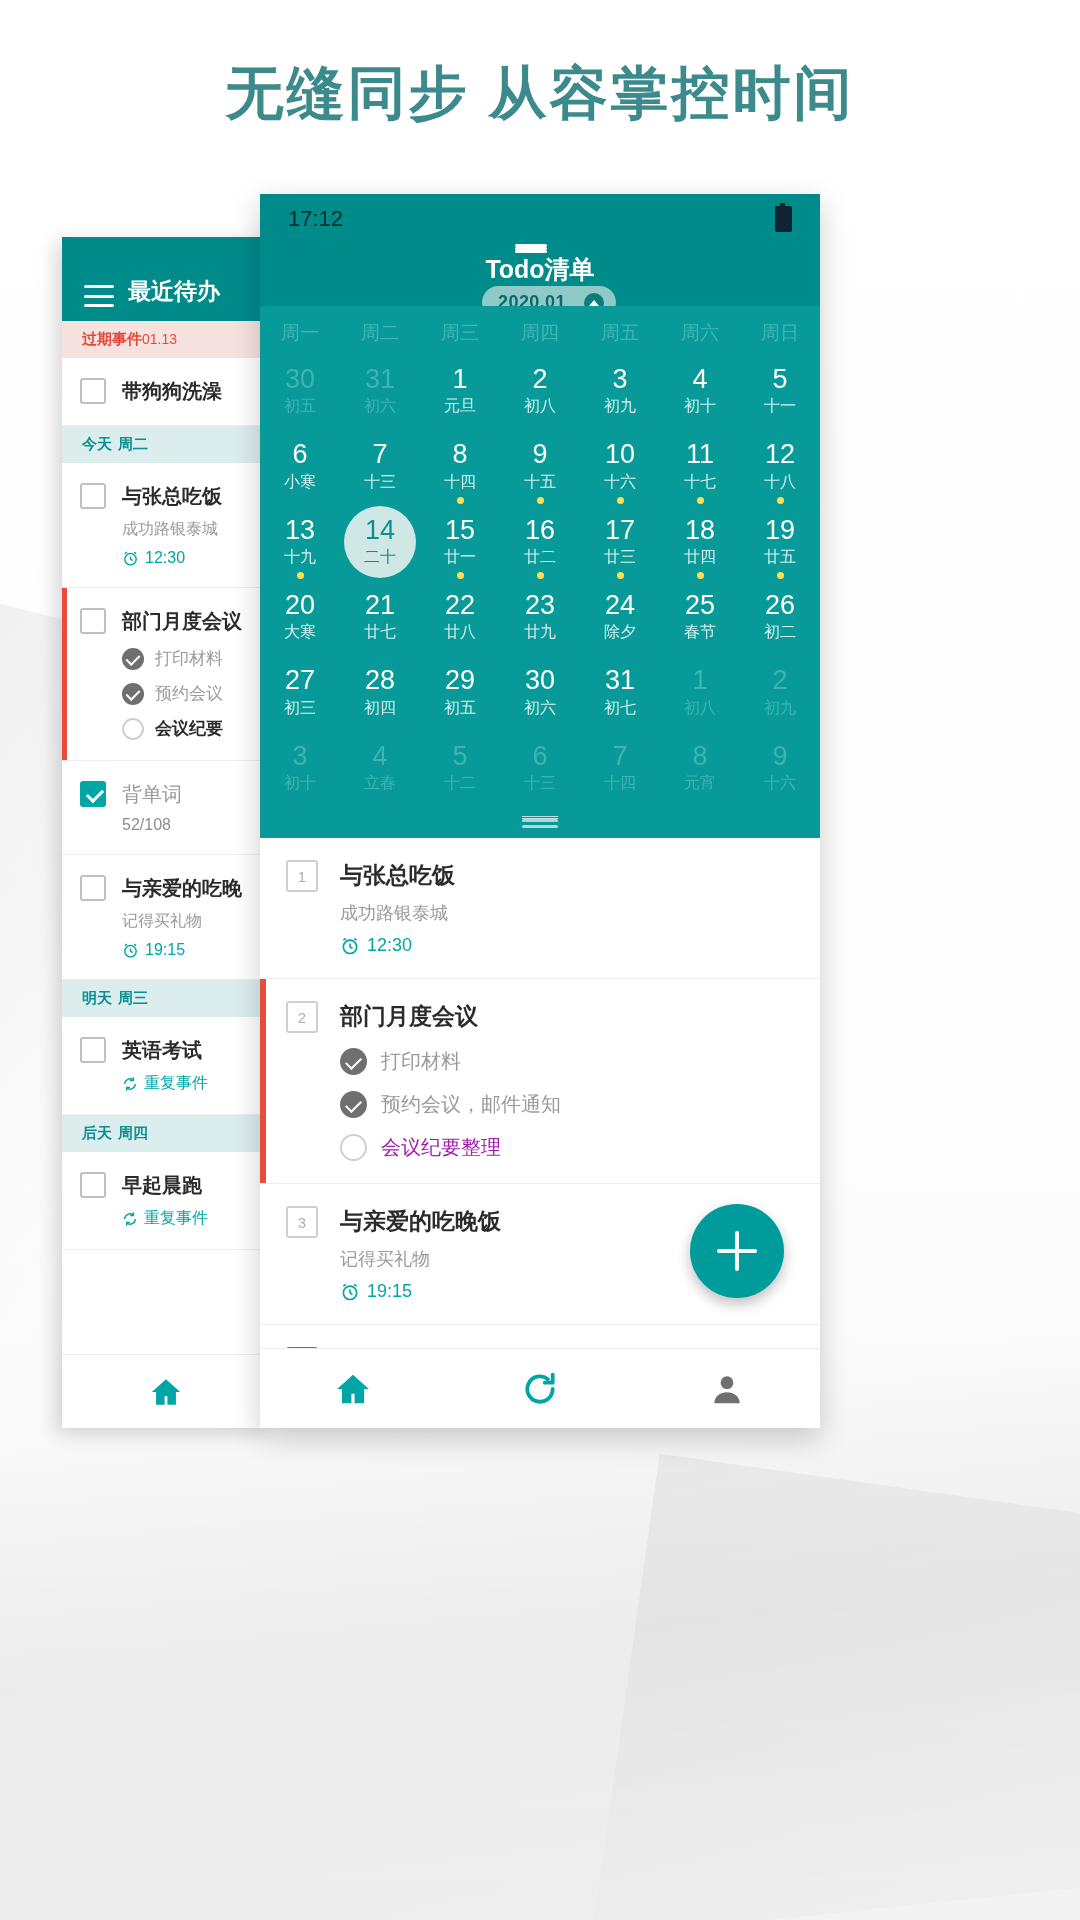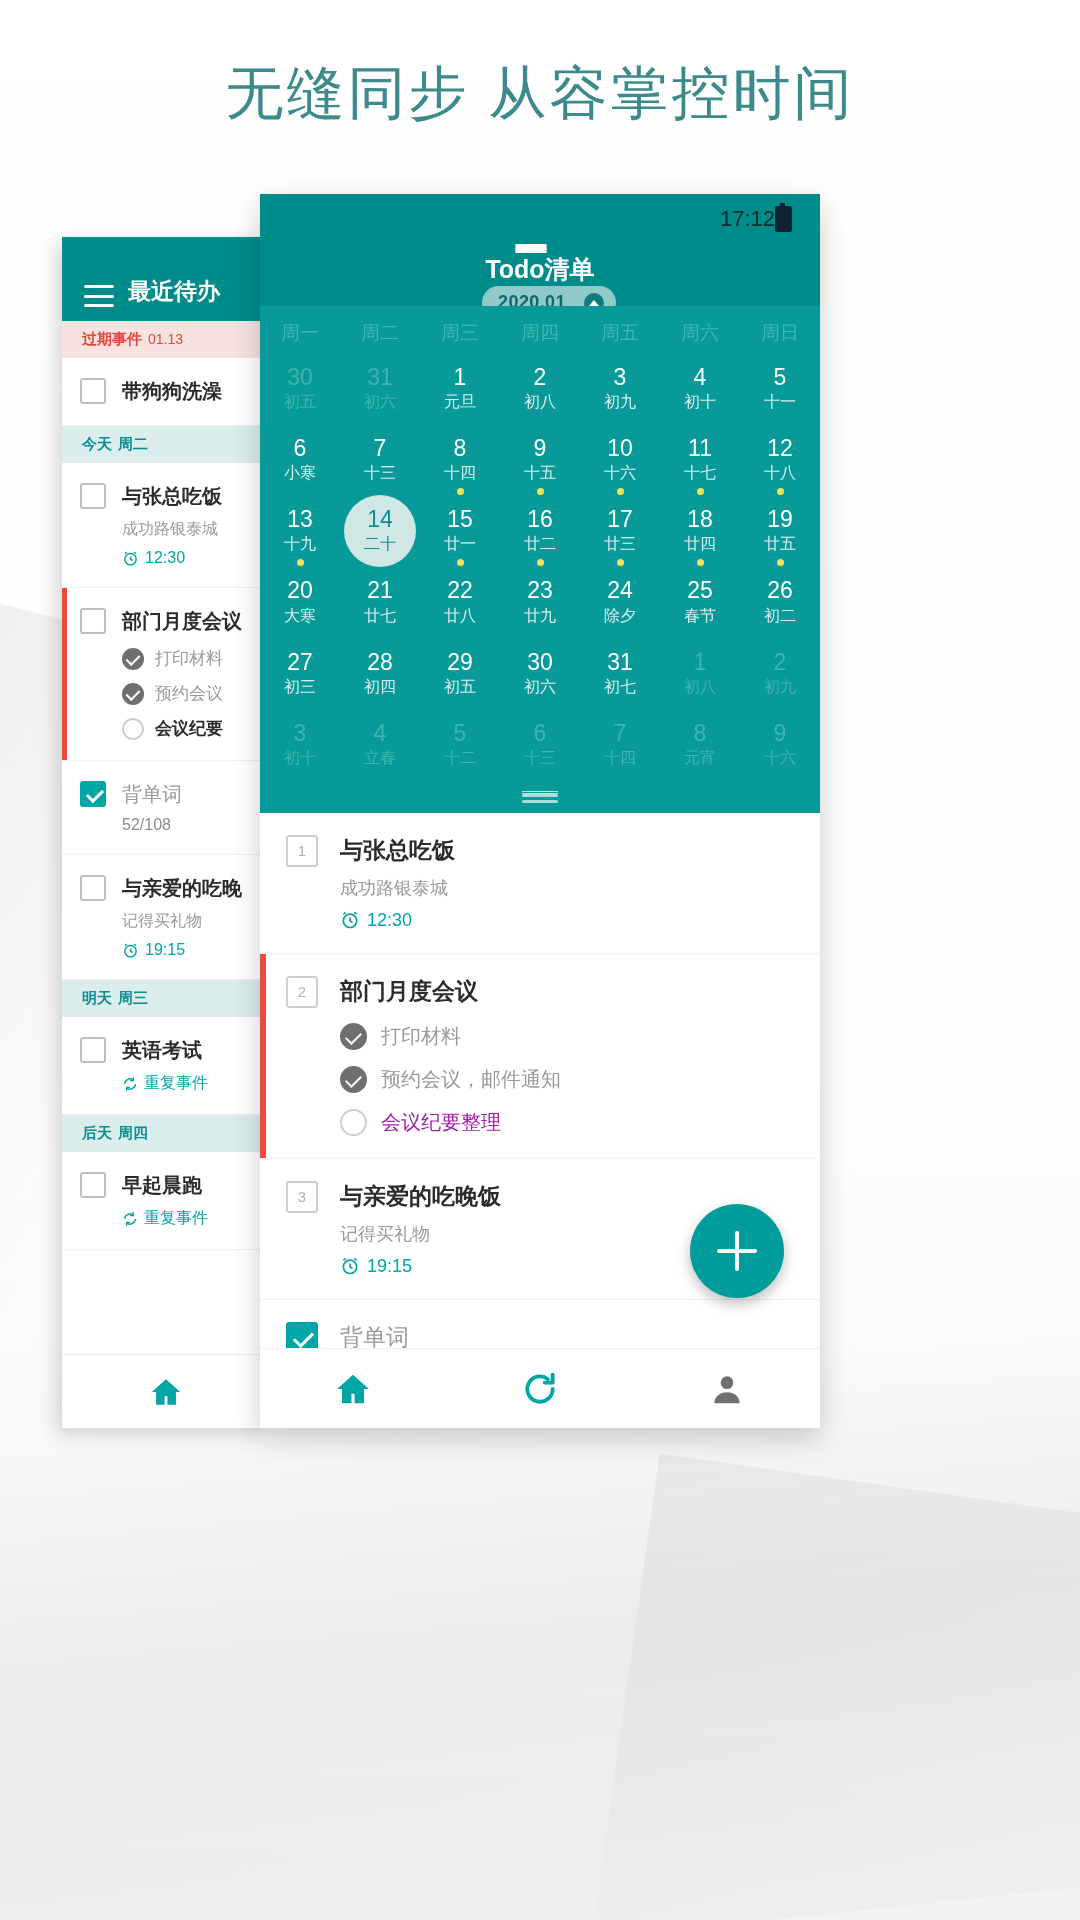--- a/index.html
+++ b/index.html
@@ -16,37 +16,37 @@
   .sw2{left:-60px;top:1380px;width:1250px;height:560px;
        background:linear-gradient(180deg,rgba(0,0,0,0.0) 0%,rgba(0,0,0,0.045) 45%,rgba(0,0,0,0.02) 100%);
        transform:rotate(-6deg);}
   .sw3{left:620px;top:1500px;width:700px;height:520px;
        background:linear-gradient(160deg,rgba(0,0,0,0.05),rgba(0,0,0,0) 70%);
        transform:rotate(8deg);}
 
   
   .headline{
     position:absolute;left:0;right:0;top:55px;text-align:center;
-    font-size:58px;letter-spacing:3px;color:#3c8a8c;font-weight:400;
+    font-size:58px;letter-spacing:3px;color:#3c8a8c;font-weight:700;
   }
 
   
   .phone-left{
     position:absolute;left:62px;top:237px;width:208px;height:1191px;
     background:#ffffff;overflow:hidden;
     box-shadow:-6px 6px 18px rgba(0,0,0,0.16);
   }
   .l-appbar{height:84px;background:#008b8b;display:flex;align-items:flex-end;padding:0 0 14px 22px;box-sizing:border-box;}
   .l-appbar .burger{width:30px;height:22px;display:flex;flex-direction:column;justify-content:space-between;margin-right:14px;}
   .l-appbar .burger i{display:block;height:3px;background:#fff;border-radius:2px;}
   .l-title{color:#fff;font-size:23px;font-weight:bold;white-space:nowrap;}
 
   .l-section{padding:9px 0 9px 20px;font-size:15px;font-weight:bold;white-space:nowrap;}
   .l-section.overdue{background:#f7e2e0;color:#e04a3c;}
-  .l-section.overdue .date{font-weight:normal;font-size:14px;margin-left:6px;}
+  .l-section.overdue .date{font-weight:normal;font-size:14px;}
   .l-section.day{background:#dceded;color:#0b8f92;}
   .l-section.day .wd{color:#0b8f92;margin-left:6px;font-weight:bold;}
 
   .l-item{position:relative;display:flex;padding:20px 0 20px 18px;border-bottom:1px solid #eee;background:#fff;box-sizing:border-box;}
   .l-item.flag::before{content:"";position:absolute;left:0;top:0;bottom:0;width:5px;background:#e74c3c;}
   .cbox{width:26px;height:26px;border:2px solid #bfbfbf;border-radius:3px;flex:0 0 auto;margin-right:16px;box-sizing:border-box;}
   .cbox.done{background:#00a5a5;border-color:#00a5a5;position:relative;}
   .cbox.done::after{content:"";position:absolute;left:8px;top:3px;width:7px;height:13px;border:solid #fff;border-width:0 3px 3px 0;transform:rotate(45deg);}
   .l-body{min-width:0;}
   .l-name{font-size:20px;font-weight:bold;color:#2b2b2b;white-space:nowrap;}
@@ -63,21 +63,21 @@
   .sub span.dark{color:#2b2b2b;font-weight:bold;}
   .l-count{font-size:16px;color:#8d8d8d;margin-top:8px;}
   .l-nav{position:absolute;left:0;bottom:0;width:100%;height:74px;background:#fff;border-top:1px solid #ededed;display:flex;align-items:center;justify-content:center;box-sizing:border-box;}
 
   
   .phone-right{
     position:absolute;left:260px;top:194px;width:560px;height:1234px;
     background:#fff;overflow:hidden;
     box-shadow:0 10px 28px rgba(0,0,0,0.20);
   }
-  .r-status{height:50px;background:#008b8b;display:flex;align-items:center;justify-content:flex-end;padding:0 28px;box-sizing:border-box;}
+  .r-status{height:50px;background:#008b8b;display:flex;align-items:center;justify-content:space-between;padding:0 28px;box-sizing:border-box;}
   .r-status .clock{color:#0e2b2b;font-size:22px;}
   .batt{width:13px;height:22px;border:2px solid #123;border-radius:2px;background:#123;position:relative;}
   .batt::before{content:"";position:absolute;left:3px;top:-5px;width:5px;height:3px;background:#123;}
 
   .r-appbar{height:62px;background:#008b8b;display:flex;align-items:center;padding:0 26px;box-sizing:border-box;flex-direction:column;}
   .r-appbar .burger{width:32px;height:22px;display:flex;flex-direction:column;justify-content:space-between;margin-right:18px;}
   .r-appbar .burger i{display:block;height:3px;background:#fff;border-radius:2px;}
   .r-title{color:#fff;font-size:25px;font-weight:bold;white-space:nowrap;}
   .pill{margin-left:18px;background:#8fc9c8;border-radius:20px;padding:6px 12px 6px 16px;display:flex;align-items:center;gap:10px;}
   .pill .pt{color:#0c6a6b;font-size:18px;font-weight:bold;letter-spacing:.4px;}
@@ -85,21 +85,21 @@
   .pill .chev::after{content:"";position:absolute;left:5px;top:7px;width:0;height:0;border-left:5px solid transparent;border-right:5px solid transparent;border-bottom:6px solid #fff;}
   .r-actions{margin-left:auto;display:flex;align-items:center;gap:34px;}
   .dots{display:flex;flex-direction:column;gap:5px;}
   .dots i{width:5px;height:5px;background:#fff;border-radius:50%;display:block;}
 
   
   .cal{background:#089a99;padding:6px 0 10px;position:relative;}
   .cal-row{display:flex;}
   .cal-cell{flex:1;text-align:center;}
   .wd-cell{color:#3fb6b4;font-size:19px;padding:8px 0 10px;}
-  .d-num{font-size:23px;line-height:1.05;color:#ffffff;}
+  .d-num{font-size:27px;line-height:1.05;color:#ffffff;}
   .d-lun{font-size:16px;color:#d8f0ef;margin-top:3px;}
   .cal-cell.out .d-num{color:#3fb4b2;}
   .cal-cell.out .d-lun{color:#3fb4b2;}
   .dot{width:7px;height:7px;border-radius:50%;background:#ffe14d;margin:4px auto 0;}
   .dot.hidden{visibility:hidden;}
   .week{padding:9px 0 3px;}
   .sel-wrap{position:relative;display:inline-block;}
   .sel-wrap .circle{position:absolute;left:50%;top:50%;transform:translate(-50%,-50%);width:72px;height:72px;border-radius:50%;background:#cfe8e6;z-index:0;}
   .sel-wrap .inner{position:relative;z-index:1;}
   .sel-wrap .d-num{color:#0e8f8d;}

